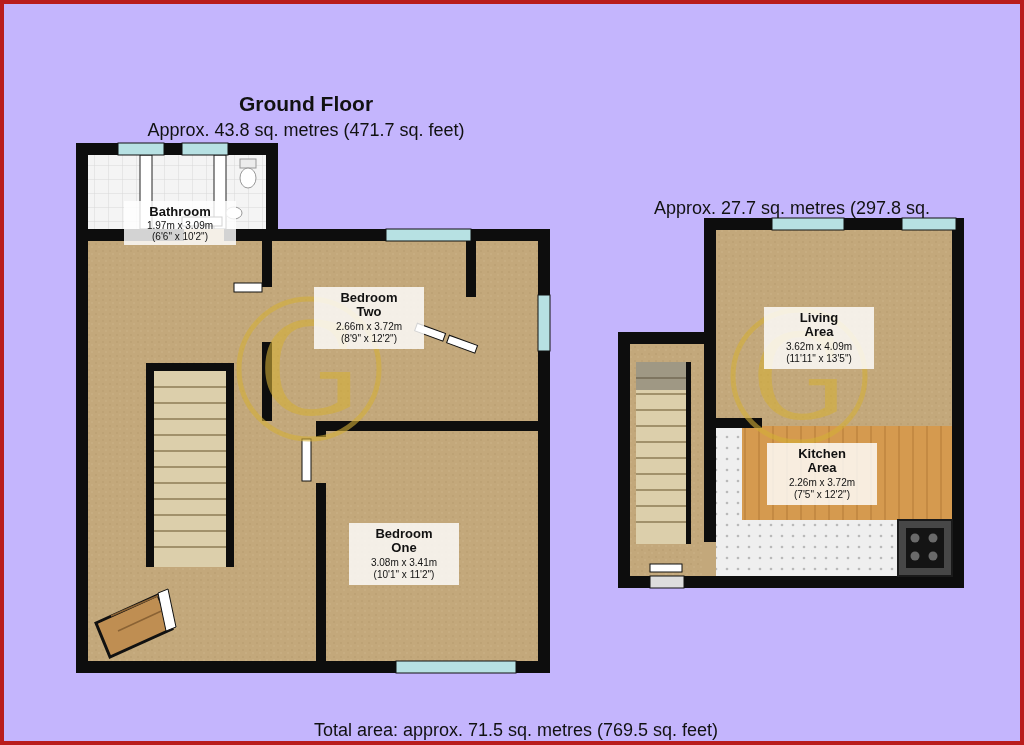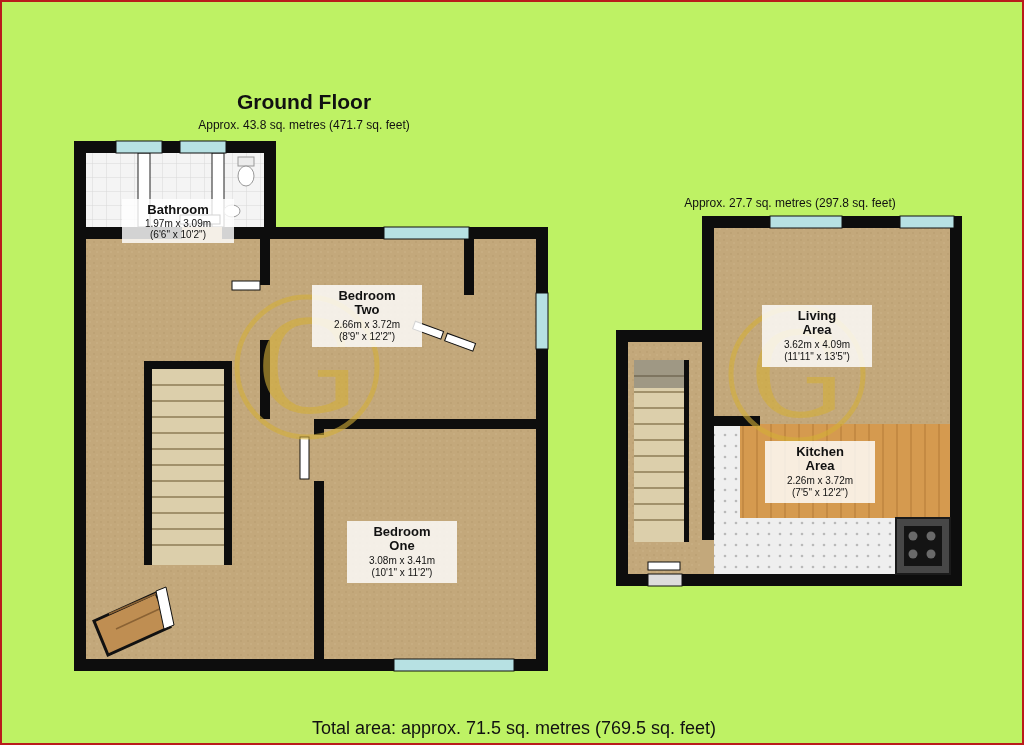--- a/index.html
+++ b/index.html
@@ -1,25 +1,25 @@
 <!DOCTYPE html>
 <html><head>
 <meta charset="utf-8">
 <style>
   html,body{margin:0;padding:0;background:#ffffff;}
   #canvas{
-    position:relative;width:1024px;height:745px;background:#bef264;
+    position:relative;width:1024px;height:745px;background:#c4b5fd;
     font-family:"Liberation Sans",sans-serif;overflow:hidden;
-    border:2px solid #b91c1c;box-sizing:border-box;
+    border:4px solid #b91c1c;box-sizing:border-box;
   }
   .floor-title{
     position:absolute;text-align:center;font-weight:bold;font-size:21px;color:#111;
   }
   .floor-subtitle{
-    position:absolute;text-align:center;font-size:12px;color:#111;
+    position:absolute;text-align:center;font-size:18px;color:#111;
   }
   .total-area{
     position:absolute;left:0;top:716px;width:1024px;text-align:center;
     font-size:18px;color:#111;
   }
   svg{position:absolute;}
   .room-name{font-family:"Liberation Sans",sans-serif;font-weight:bold;font-size:13px;fill:#111;}
   .room-dim{font-family:"Liberation Sans",sans-serif;font-size:10px;fill:#111;}
   .label-bg{fill:#ffffff;opacity:0.82;}
   .wm-ring{fill:none;stroke:#d4af37;}

